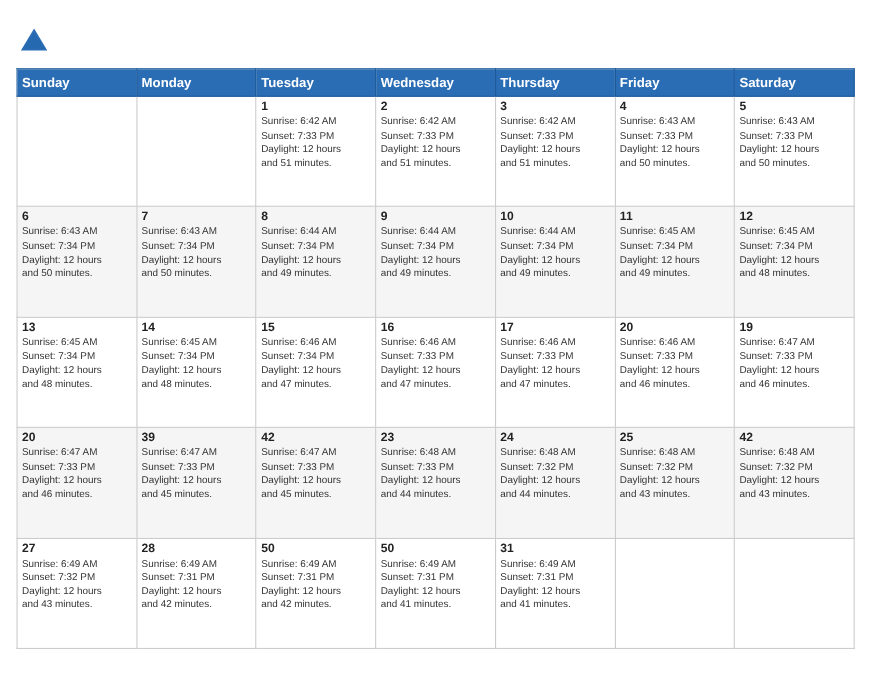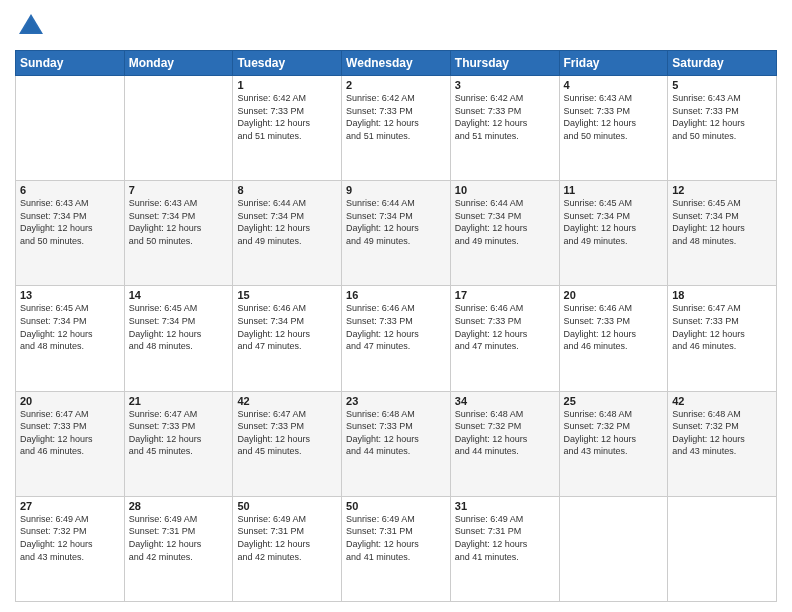--- a/index.html
+++ b/index.html
@@ -6,21 +6,21 @@
     body {
       font-family: Arial, sans-serif;
       background: #fff;
       width: 792px;
       height: 612px;
       overflow: hidden;
     }
     .page {
       width: 792px;
       height: 612px;
-      padding: 10px 15px;
+      padding: 22px 15px;
       display: flex;
       flex-direction: column;
     }
     .header {
       display: flex;
       justify-content: space-between;
       align-items: flex-start;
       margin-bottom: 8px;
     }
     .logo {
@@ -266,58 +266,58 @@
 and 47 minutes.</div>
           </td>
           <td>
             <span class="day-num">20</span>
             <div class="day-info" style="white-space: pre-line;">Sunrise: 6:46 AM
 Sunset: 7:33 PM
 Daylight: 12 hours
 and 46 minutes.</div>
           </td>
           <td>
-            <span class="day-num">18</span>
+            <span class="day-num">19</span>
             <div class="day-info" style="white-space: pre-line;">Sunrise: 6:47 AM
 Sunset: 7:33 PM
 Daylight: 12 hours
 and 46 minutes.</div>
           </td>
         </tr>
         <tr>
           <td>
             <span class="day-num">20</span>
             <div class="day-info" style="white-space: pre-line;">Sunrise: 6:47 AM
 Sunset: 7:33 PM
 Daylight: 12 hours
 and 46 minutes.</div>
           </td>
           <td>
-            <span class="day-num">21</span>
+            <span class="day-num">39</span>
             <div class="day-info" style="white-space: pre-line;">Sunrise: 6:47 AM
 Sunset: 7:33 PM
 Daylight: 12 hours
 and 45 minutes.</div>
           </td>
           <td>
             <span class="day-num">42</span>
             <div class="day-info" style="white-space: pre-line;">Sunrise: 6:47 AM
 Sunset: 7:33 PM
 Daylight: 12 hours
 and 45 minutes.</div>
           </td>
           <td>
             <span class="day-num">23</span>
             <div class="day-info" style="white-space: pre-line;">Sunrise: 6:48 AM
 Sunset: 7:33 PM
 Daylight: 12 hours
 and 44 minutes.</div>
           </td>
           <td>
-            <span class="day-num">34</span>
+            <span class="day-num">24</span>
             <div class="day-info" style="white-space: pre-line;">Sunrise: 6:48 AM
 Sunset: 7:32 PM
 Daylight: 12 hours
 and 44 minutes.</div>
           </td>
           <td>
             <span class="day-num">25</span>
             <div class="day-info" style="white-space: pre-line;">Sunrise: 6:48 AM
 Sunset: 7:32 PM
 Daylight: 12 hours

